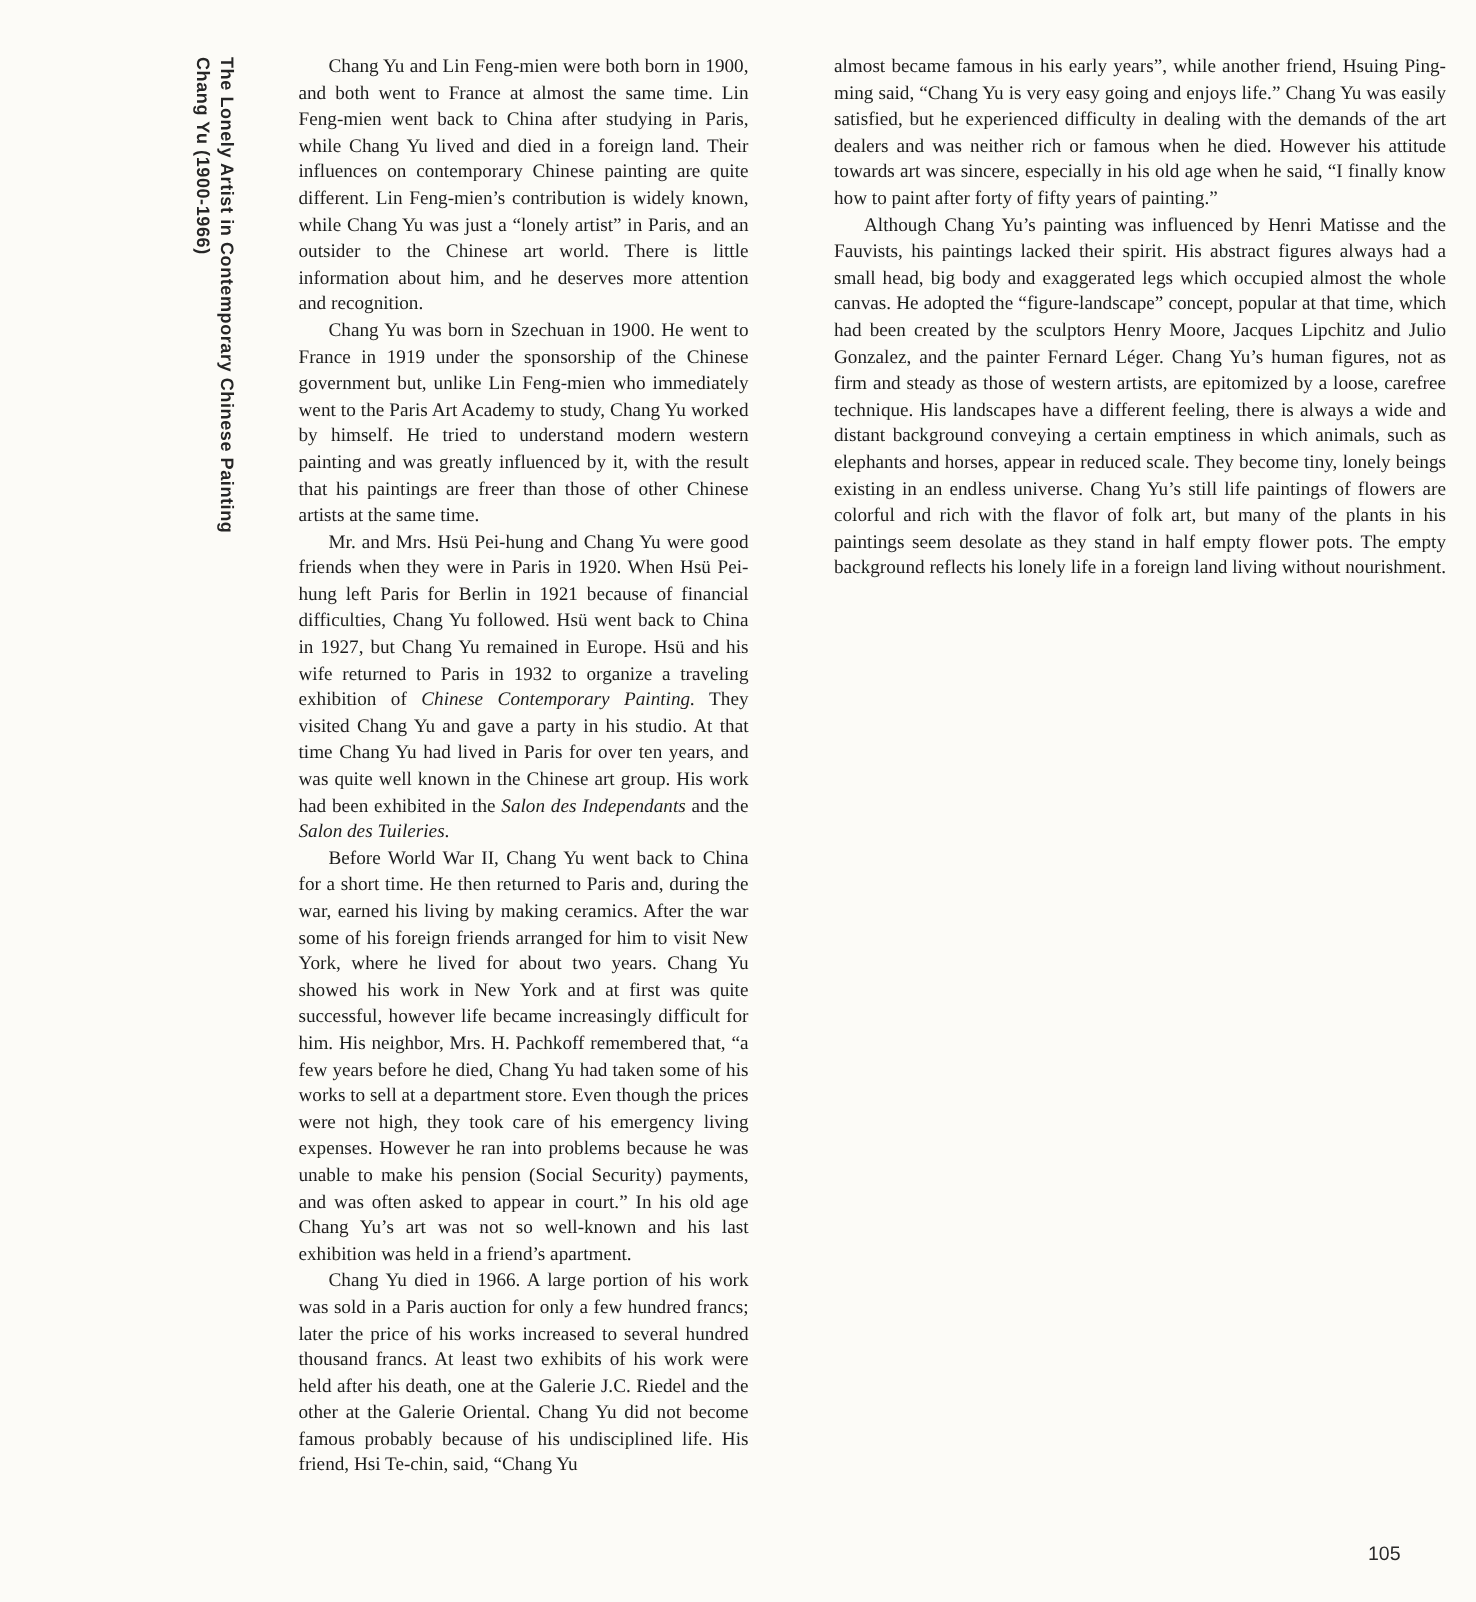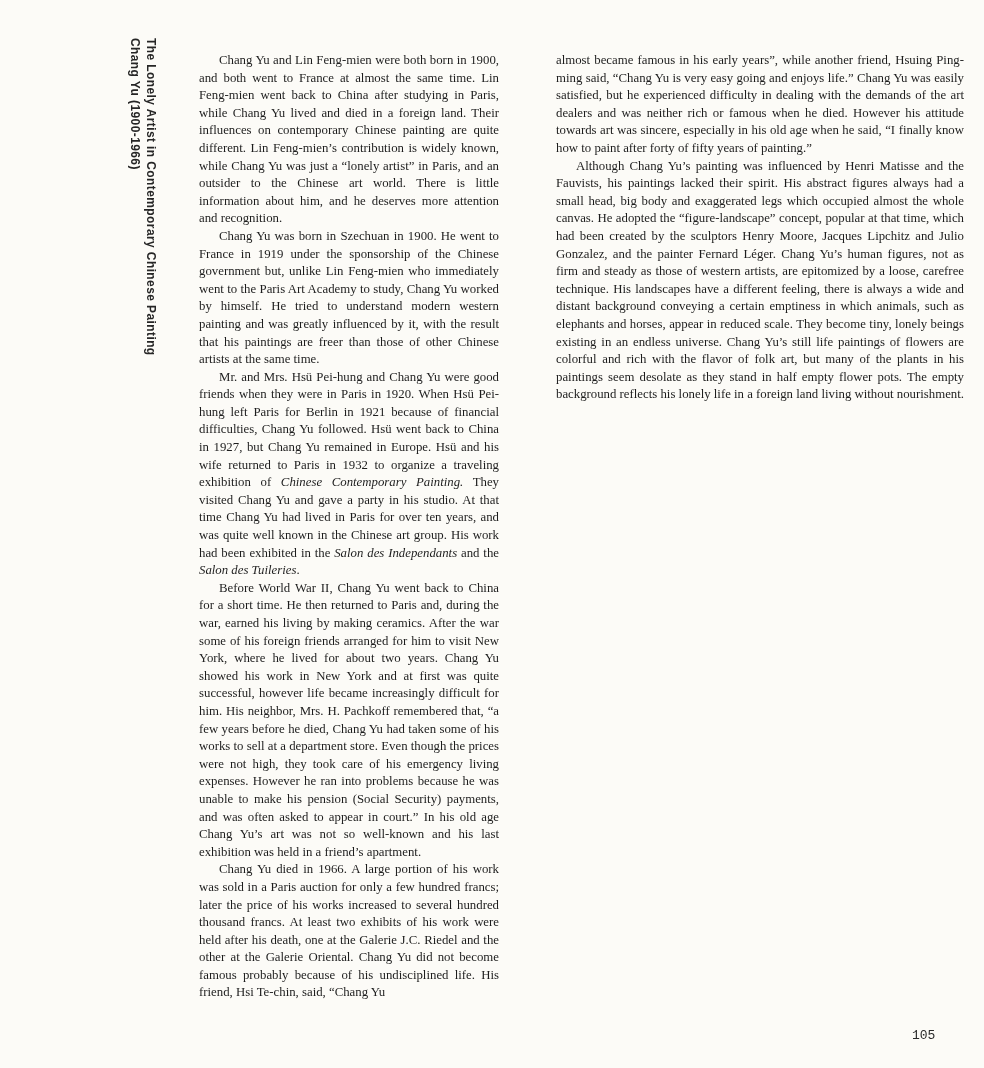--- a/index.html
+++ b/index.html
@@ -31,21 +31,21 @@
     color: #262626;
     letter-spacing: 0.4px;
   }
   .st-line {
     line-height: 16px;
     white-space: nowrap;
   }
   
   .col {
     position: absolute;
-    top: 52px;
+    top: 36px;
     color: #1d1d1d;
     font-size: 12.8px;
     line-height: 17.6px;
     text-align: justify;
   }
   .col-left {
     left: 199px;
     width: 300px;
   }
   .col-right {
@@ -62,21 +62,21 @@
   }
   .col em {
     font-style: italic;
   }
   .page-number {
     position: absolute;
     left: 912px;
     top: 1028px;
     font-size: 13px;
     color: #2a2a2a;
-    font-family: Liberation Mono, monospace;
+    font-family: Liberation Sans, sans-serif;
   }
 </style>
 </head>
 <body>
 
 <div class="page">
 
   <div class="sidebar-title">
     <div class="st-line">Chang Yu (1900-1966)</div>
     <div class="st-line">The Lonely Artist in Contemporary Chinese Painting</div>

